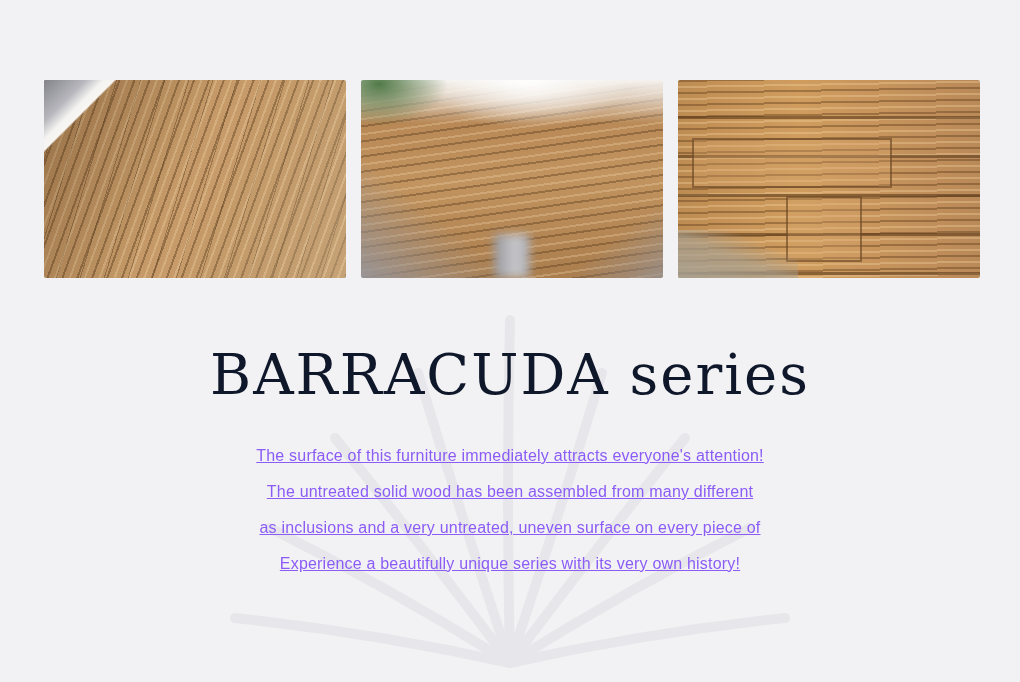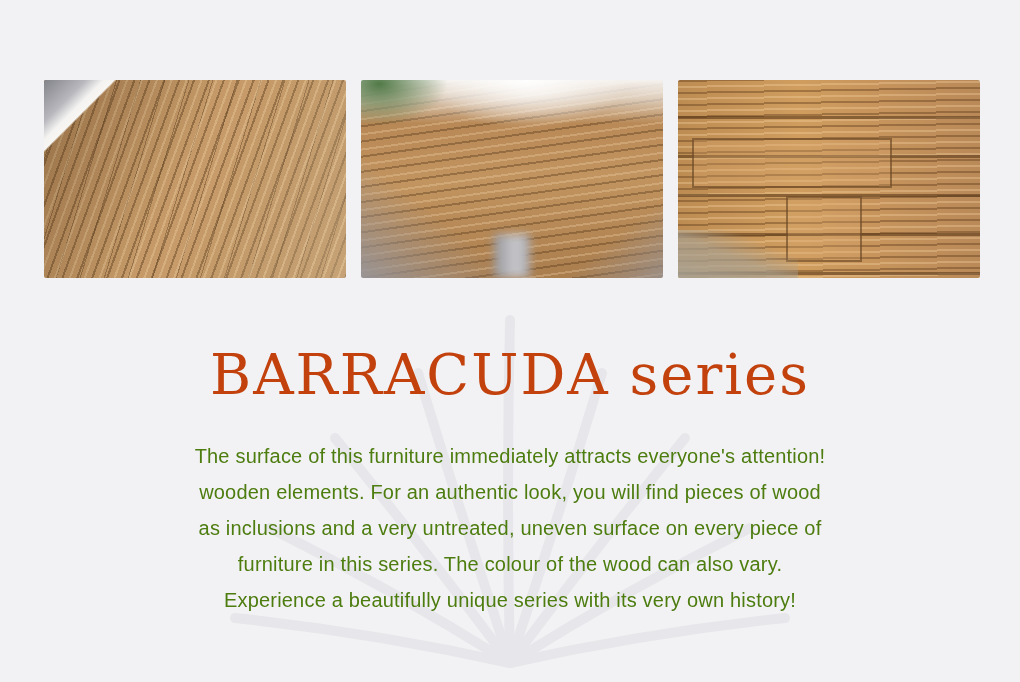--- a/index.html
+++ b/index.html
@@ -64,30 +64,31 @@
   }
 
   
   .series-title{
     position:absolute;top:346px;left:0;width:1020px;margin:0;
     text-align:center;
     font-family:"DejaVu Serif", serif;
     font-weight:400;
     font-size:56px;line-height:58px;
     letter-spacing:2px;
-    color:#c2410c;
+    color:#0f172a;
   }
 
   
   .intro{
     position:absolute;top:438px;left:0;width:1020px;
     text-align:center;
-    font-size:20px;line-height:36px;
+    font-size:16px;line-height:36px;
     letter-spacing:.2px;
-    color:#4d7c0f;
+    color:#8b5cf6;
+    text-decoration:underline;
   }
   .intro .line{white-space:nowrap;}
 </style>
 </head>
 <body>
 
 <div class="stage">
 
   <svg class="watermark" viewBox="0 0 720 400" fill="none" stroke="#e6e6ea" stroke-width="10" stroke-linecap="round">
     <path d="M360 385 Q356 210 360 42"></path>
@@ -114,19 +115,18 @@
       <span class="patch patch-a"></span>
       <span class="patch patch-b"></span>
       <span class="floor-wedge"></span>
     </figure>
   </div>
 
   <h1 class="series-title">BARRACUDA series</h1>
 
   <div class="intro">
     <div class="line">The surface of this furniture immediately attracts everyone's attention!</div>
-    <div class="line">wooden elements. For an authentic look, you will find pieces of wood</div>
+    <div class="line">The untreated solid wood has been assembled from many different</div>
     <div class="line">as inclusions and a very untreated, uneven surface on every piece of</div>
-    <div class="line">furniture in this series. The colour of the wood can also vary.</div>
     <div class="line">Experience a beautifully unique series with its very own history!</div>
   </div>
 
 </div>
 
 </body></html>

